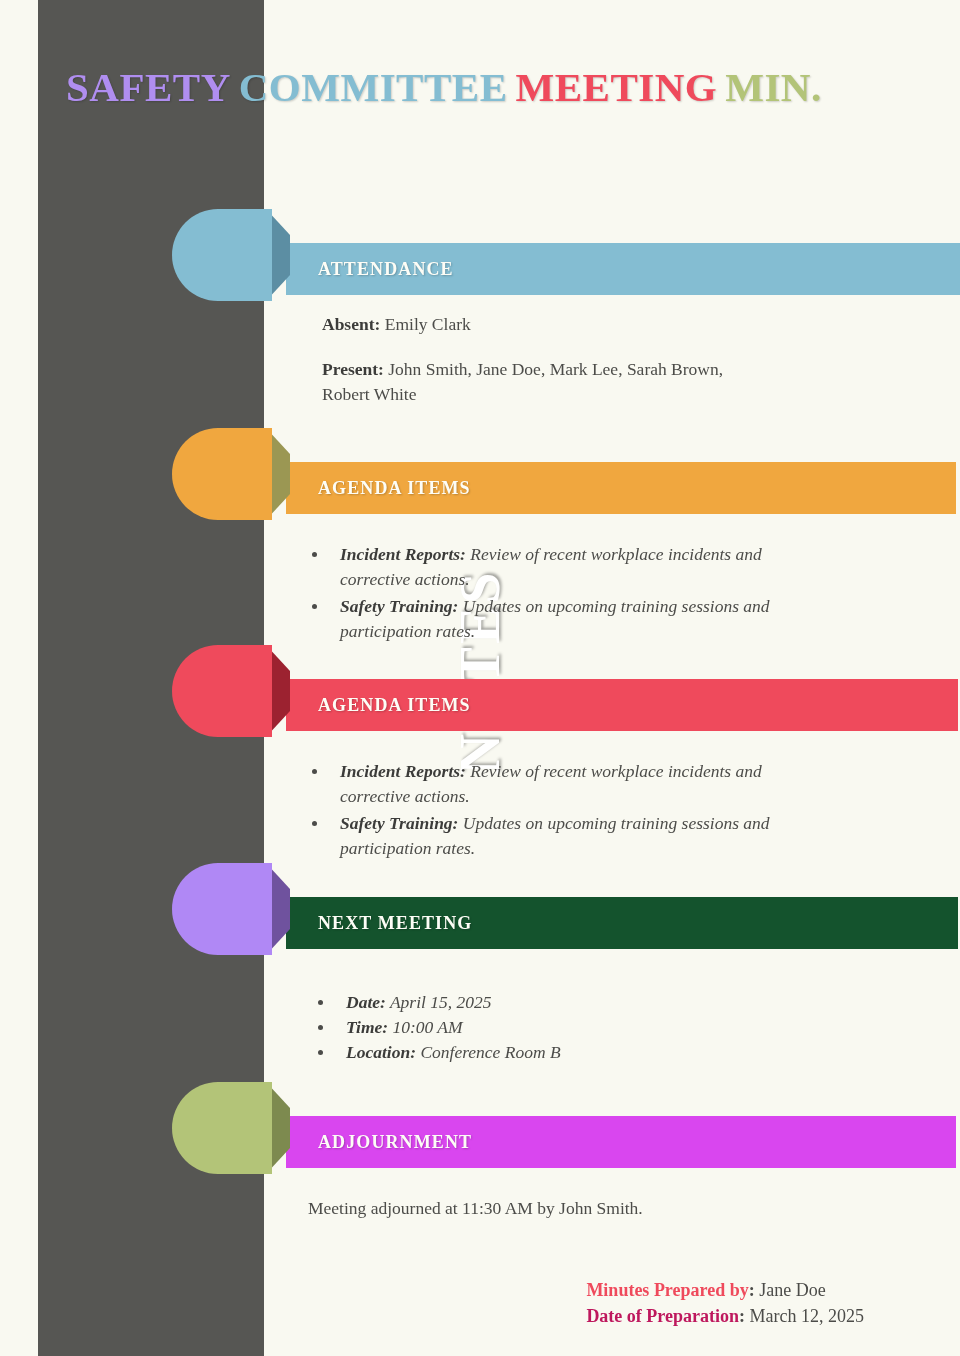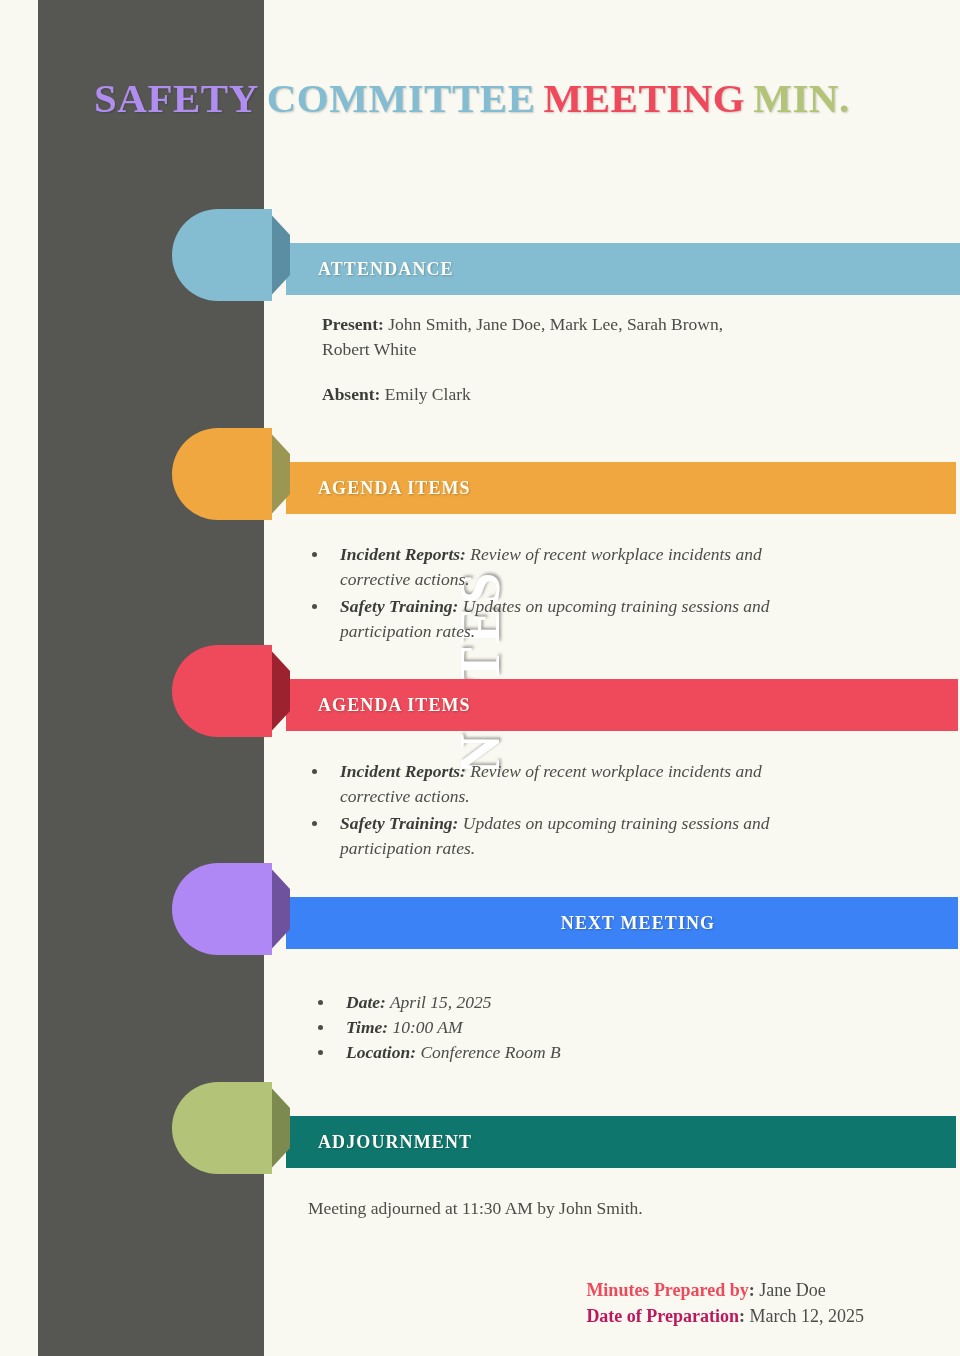--- a/index.html
+++ b/index.html
@@ -43,29 +43,28 @@
     white-space: nowrap;
     font-family: "Liberation Serif", "DejaVu Serif", serif;
     text-shadow: 2px 2px 3px rgba(0,0,0,.35);
     z-index: 3;
   }
 
   
   .title {
     position: absolute;
     left: 66px;
-    top: 74px;
+    top: 63px;
     z-index: 5;
     font-size: 41px;
     font-weight: 700;
     letter-spacing: .5px;
     white-space: nowrap;
     font-family: "Liberation Serif", "DejaVu Serif", serif;
     text-shadow: 1px 1px 2px rgba(0,0,0,.18);
-    margin-left: 28px;
   }
   .title span { margin-right: 8px; }
 
   
   .section {
     position: absolute;
     left: 0;
     width: 960px;
     z-index: 4;
   }
@@ -189,26 +188,26 @@
       <div class="pill" style="background:#84bdd2;"></div>
       <div class="fold" style="background:#5c8ea3;"></div>
       <div class="bar" style="background:#84bdd2;width:674px;">
         <div class="bar-label">ATTENDANCE</div>
       </div>
     </div>
   </div>
 
   <div class="body-block" style="left:322px; top:312px; width:420px;">
     <p class="para">
+      <b>Absent:</b>
+      <span>Emily Clark</span>
+    </p>
+    <p class="para">
       <b>Present:</b>
       <span>John Smith, Jane Doe, Mark Lee, Sarah Brown, Robert White</span>
-    </p>
-    <p class="para">
-      <b>Absent:</b>
-      <span>Emily Clark</span>
     </p>
   </div>
 
   <div class="section" style="top:428px;">
     <div class="banner">
       <div class="pill" style="background:#f0a73f;"></div>
       <div class="fold" style="background:#9b9753;"></div>
       <div class="bar" style="background:#f0a73f;width:670px;">
         <div class="bar-label">AGENDA ITEMS</div>
       </div>
@@ -248,21 +247,21 @@
         <b>Safety Training:</b>
         <span>Updates on upcoming training sessions and participation rates.</span>
       </li>
     </ul>
   </div>
 
   <div class="section" style="top:863px;">
     <div class="banner">
       <div class="pill" style="background:#b088f5;"></div>
       <div class="fold" style="background:#6f529e;"></div>
-      <div class="bar" style="background:#3b82f6;width:672px;justify-content:center;">
+      <div class="bar" style="background:#14532d;width:672px;">
         <div class="bar-label">NEXT MEETING</div>
       </div>
     </div>
   </div>
 
   <div class="body-block" style="left:306px; top:990px; width:480px;">
     <ul class="bullets tight">
       <li>
         <b>Date:</b>
         <span>April 15, 2025</span>
@@ -275,21 +274,21 @@
         <b>Location:</b>
         <span>Conference Room B</span>
       </li>
     </ul>
   </div>
 
   <div class="section" style="top:1082px;">
     <div class="banner">
       <div class="pill" style="background:#b3c478;"></div>
       <div class="fold" style="background:#7d8a4f;"></div>
-      <div class="bar" style="background:#0f766e;width:670px;">
+      <div class="bar" style="background:#d946ef;width:670px;">
         <div class="bar-label">ADJOURNMENT</div>
       </div>
     </div>
   </div>
 
   <div class="body-block" style="left:308px; top:1196px; width:520px;">
     <span>Meeting adjourned at 11:30 AM by John Smith.</span>
   </div>
 
   <div class="footer">

